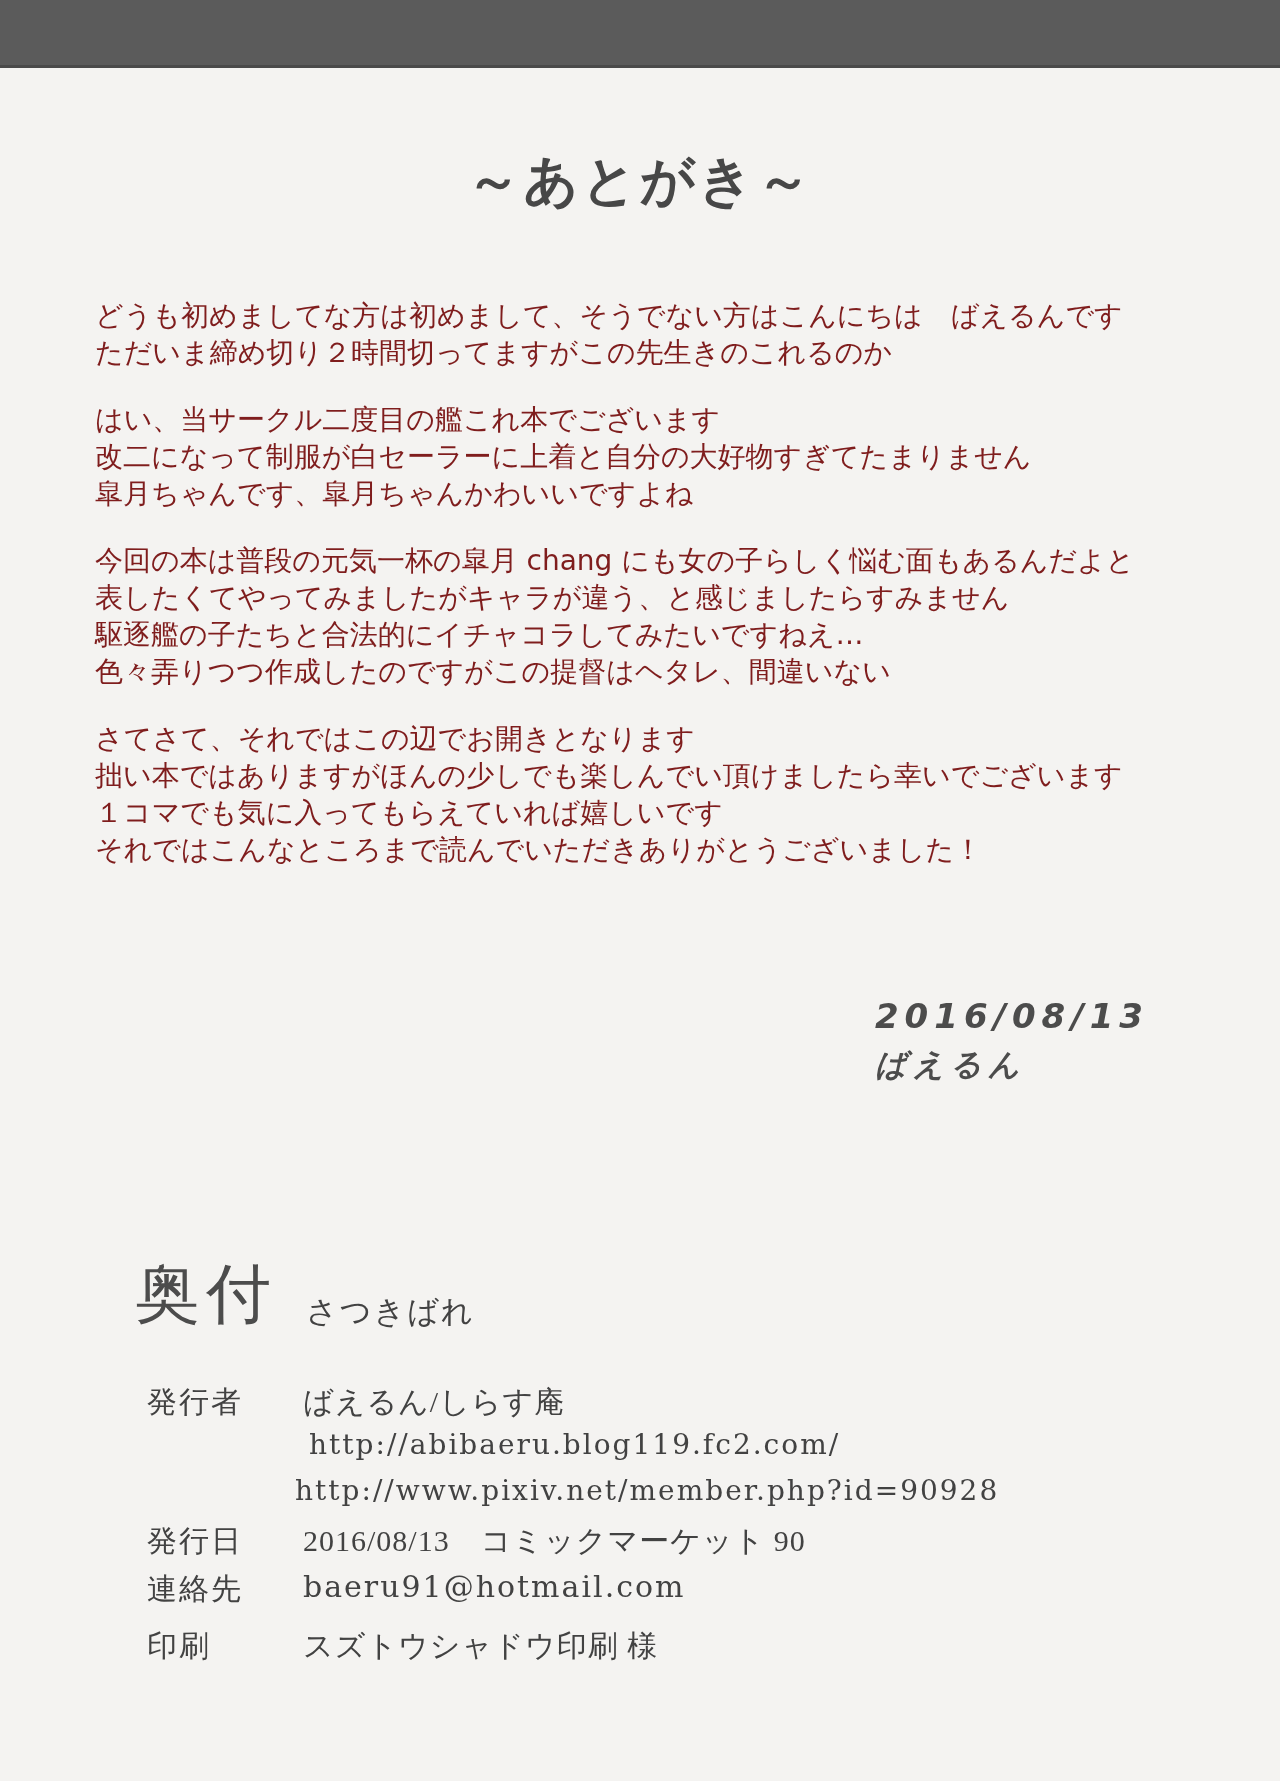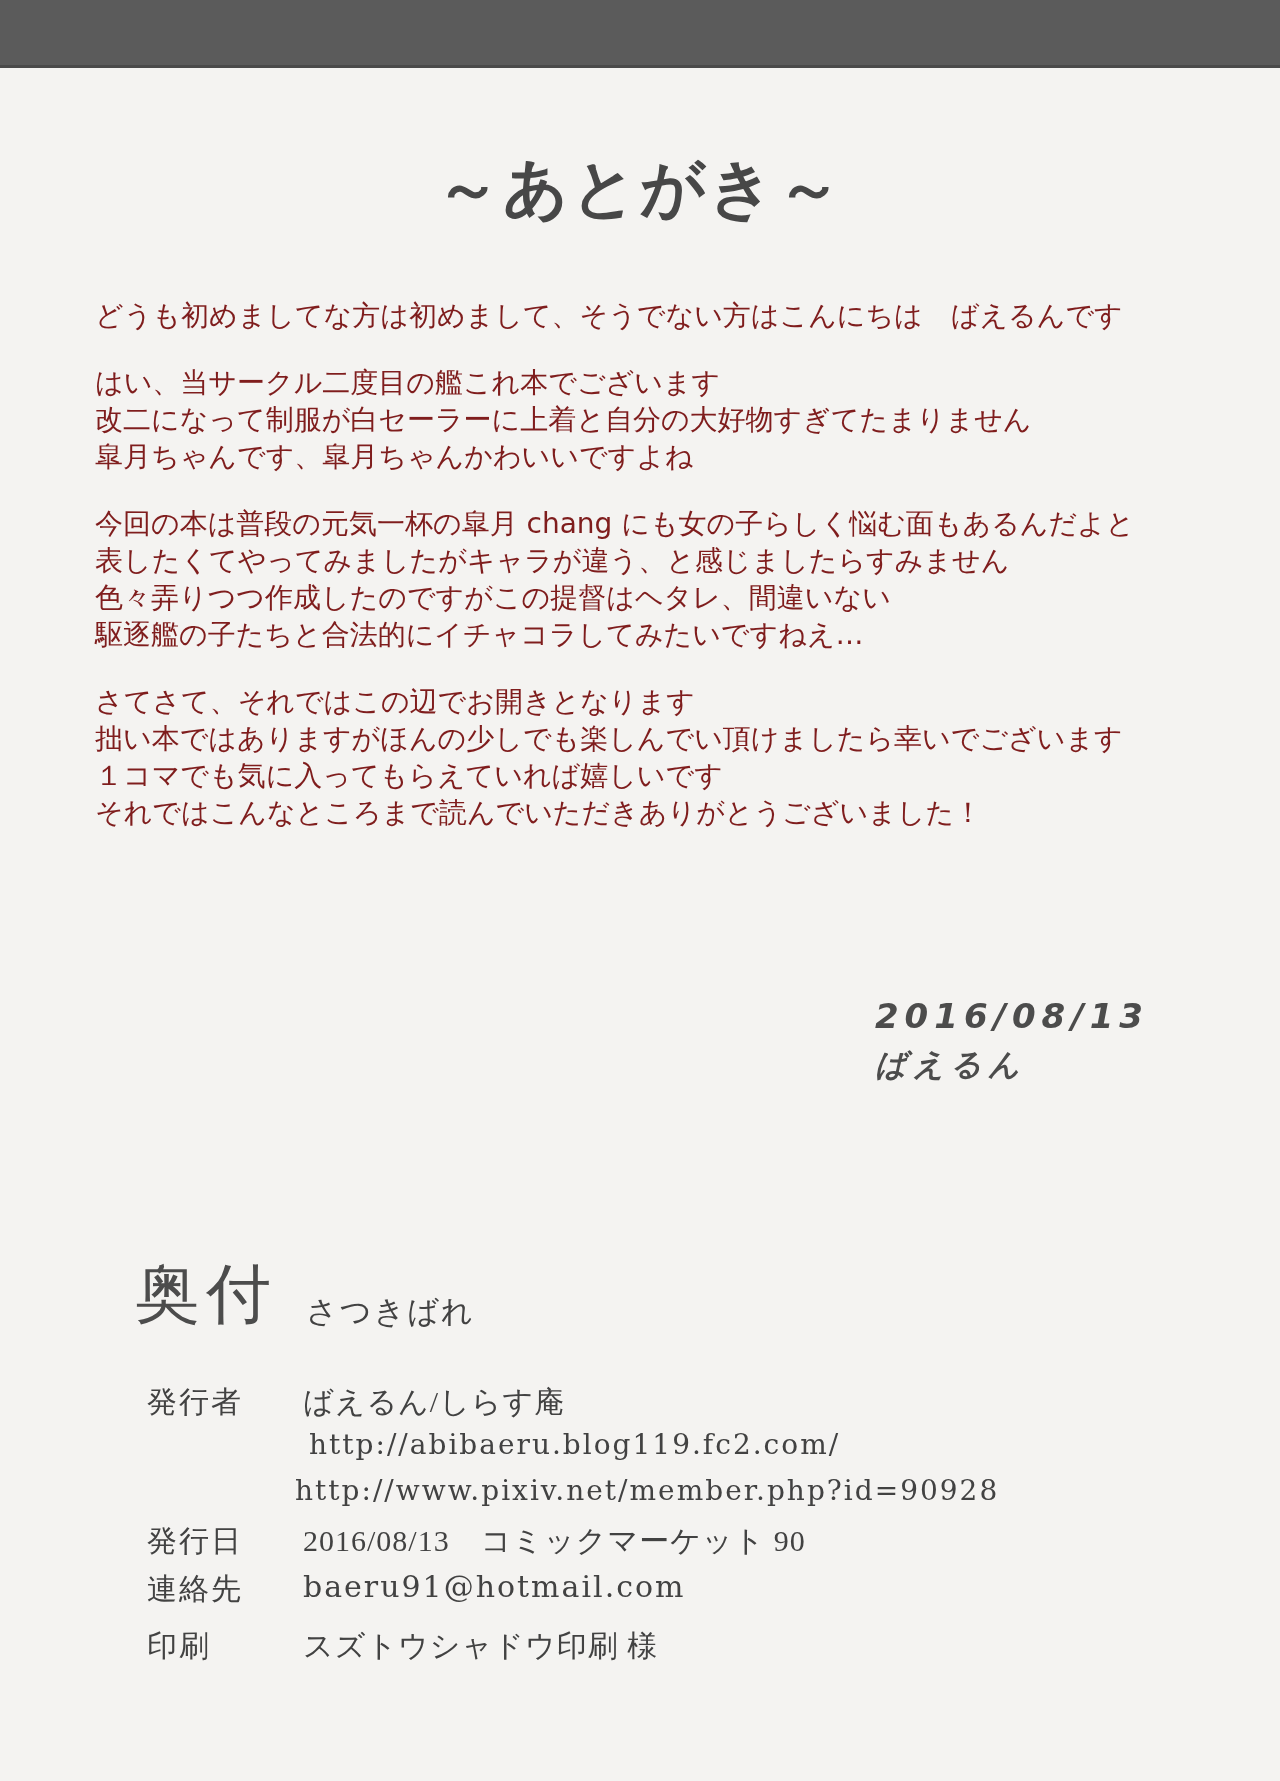--- a/index.html
+++ b/index.html
@@ -27,21 +27,21 @@
   }
   
   .title {
     position: absolute;
     top: 145px;
     left: 0;
     width: 100%;
     text-align: center;
     font-family: "DejaVu Sans", sans-serif;
     font-weight: bold;
-    font-size: 64px;
+    font-size: 54px;
     letter-spacing: 3px;
     color: #474747;
   }
   
   .body-text {
     position: absolute;
     left: 95px;
     top: 297px;
     width: 1110px;
     font-family: "DejaVu Sans", sans-serif;
@@ -127,31 +127,32 @@
 
 <div class="page">
 
   <div class="top-bar"></div>
 
   <div class="title">～あとがき～</div>
 
   <div class="body-text">
     <div class="para">
       <div class="line">どうも初めましてな方は初めまして、そうでない方はこんにちは　ばえるんです</div>
+      <div class="line">ただいま締め切り２時間切ってますがこの先生きのこれるのか</div>
     </div>
     <div class="para">
       <div class="line">はい、当サークル二度目の艦これ本でございます</div>
       <div class="line">改二になって制服が白セーラーに上着と自分の大好物すぎてたまりません</div>
       <div class="line">皐月ちゃんです、皐月ちゃんかわいいですよね</div>
     </div>
     <div class="para">
       <div class="line">今回の本は普段の元気一杯の皐月 chang にも女の子らしく悩む面もあるんだよと</div>
       <div class="line">表したくてやってみましたがキャラが違う、と感じましたらすみません</div>
+      <div class="line">駆逐艦の子たちと合法的にイチャコラしてみたいですねえ…</div>
       <div class="line">色々弄りつつ作成したのですがこの提督はヘタレ、間違いない</div>
-      <div class="line">駆逐艦の子たちと合法的にイチャコラしてみたいですねえ…</div>
     </div>
     <div class="para">
       <div class="line">さてさて、それではこの辺でお開きとなります</div>
       <div class="line">拙い本ではありますがほんの少しでも楽しんでい頂けましたら幸いでございます</div>
       <div class="line">１コマでも気に入ってもらえていれば嬉しいです</div>
       <div class="line">それではこんなところまで読んでいただきありがとうございました！</div>
     </div>
   </div>
 
   <div class="sign-block">

